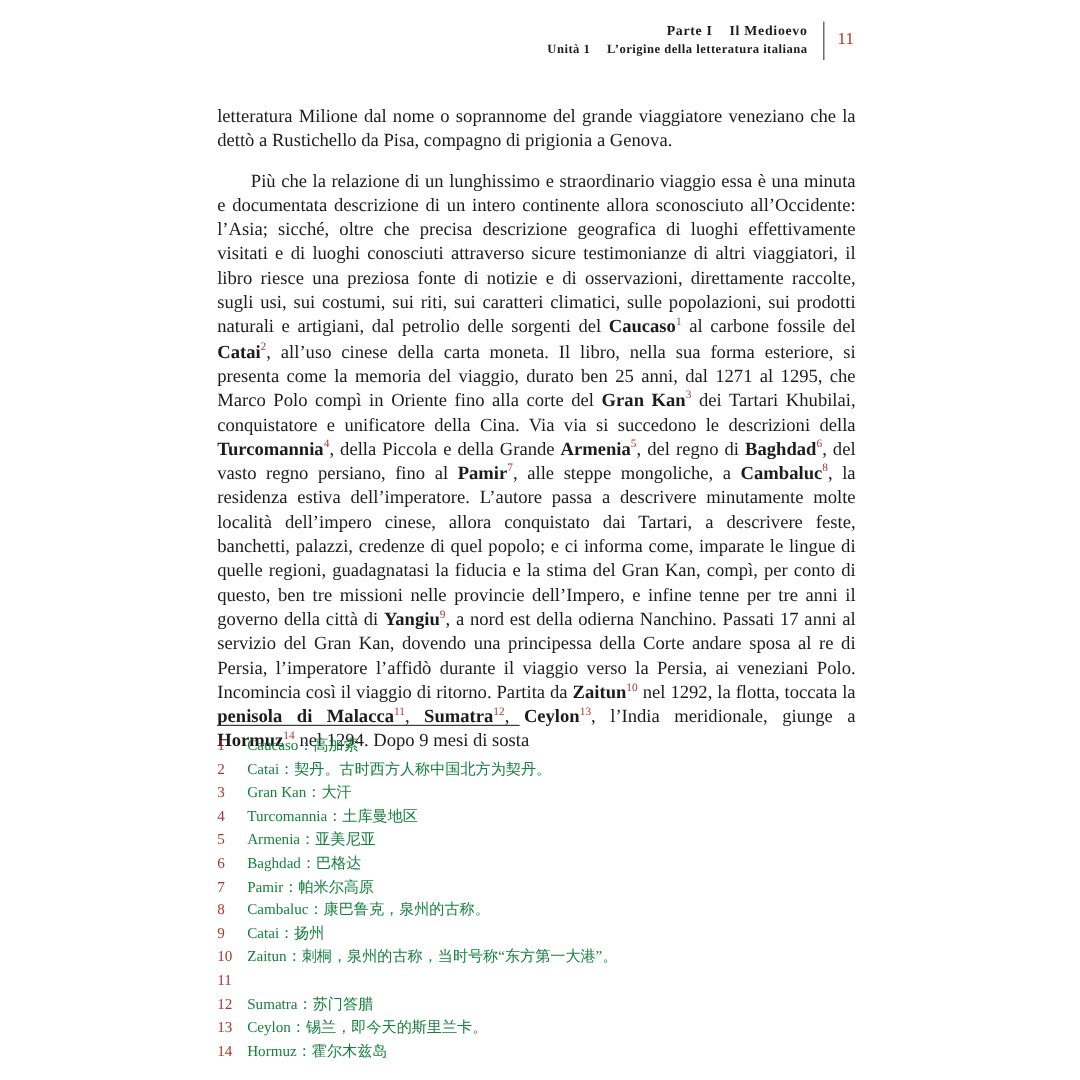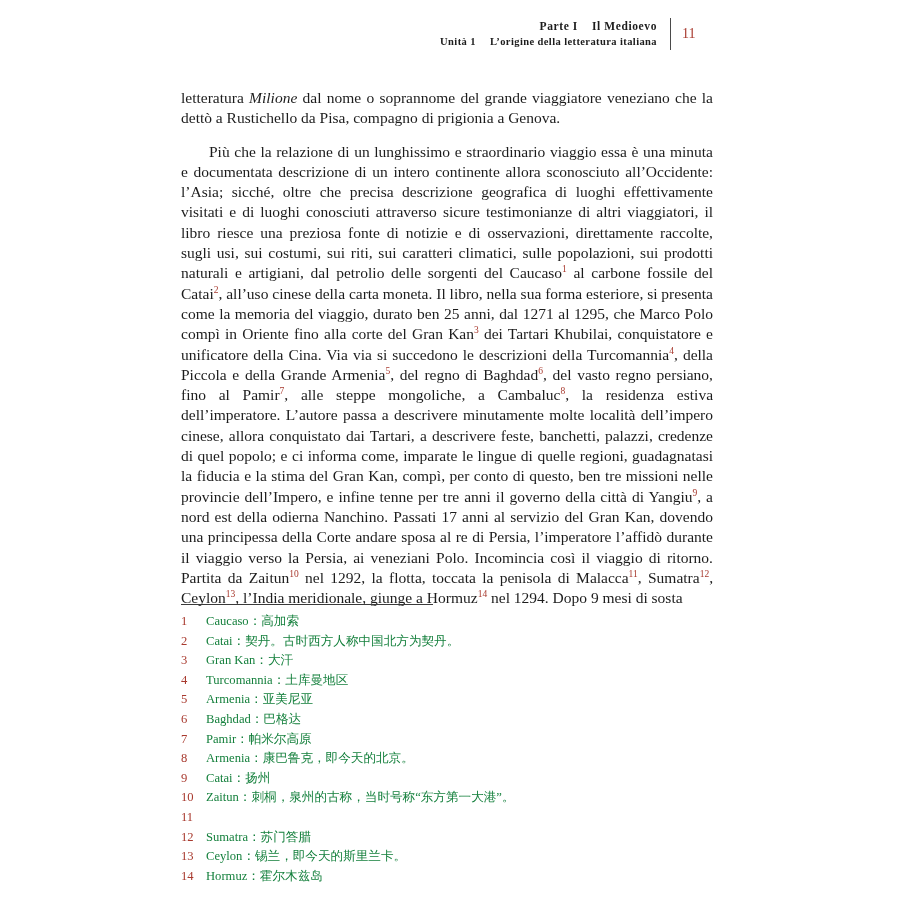--- a/index.html
+++ b/index.html
@@ -13,21 +13,21 @@
     position:relative;
     overflow:hidden;
     font-family:"Liberation Serif","DejaVu Serif",serif;
     color:var(--ink);
   }
   .page{position:absolute;inset:0;}
 
   
   .runhead{
     position:absolute;
-    top:18px; right:200px; left:0;
+    top:18px; right:184px; left:0;
     display:flex;
     justify-content:flex-end;
     align-items:center;
   }
   .runhead-text{
     text-align:right;
     font-weight:bold;
     line-height:16px;
   }
   .rh-line1{font-size:11.5px;letter-spacing:0.6px;}
@@ -49,22 +49,22 @@
   .bodytext{
     position:absolute;
     top:88px; left:181px; width:532px;
     text-align:justify;
     font-size:15.5px;
     line-height:20.3px;
   }
   .para{margin:0;}
   .para.indent{margin-top:13px;text-indent:28px;}
   .seg-n{color:var(--ink);}
-  .seg-b{color:var(--ink);font-weight:normal;}
-  .seg-i{color:var(--ink);font-style:italic;}
+  .seg-b{color:var(--ink);font-weight:bold;}
+  .seg-i{color:var(--ink);}
   sup.seg-sup{
     color:var(--accent);
     font-size:9.5px;
     line-height:0;
     vertical-align:super;
   }
 
   
   .fn-rule{
     position:absolute;
@@ -134,21 +134,21 @@
       <div class="fn-row">
         <span class="fn-num">6</span>
         <span class="fn-text">Baghdad：巴格达</span>
       </div>
       <div class="fn-row">
         <span class="fn-num">7</span>
         <span class="fn-text">Pamir：帕米尔高原</span>
       </div>
       <div class="fn-row">
         <span class="fn-num">8</span>
-        <span class="fn-text">Armenia：康巴鲁克，即今天的北京。</span>
+        <span class="fn-text">Cambaluc：康巴鲁克，泉州的古称。</span>
       </div>
       <div class="fn-row">
         <span class="fn-num">9</span>
         <span class="fn-text">Catai：扬州</span>
       </div>
       <div class="fn-row">
         <span class="fn-num">10</span>
         <span class="fn-text">Zaitun：刺桐，泉州的古称，当时号称“东方第一大港”。</span>
       </div>
       <div class="fn-row">

